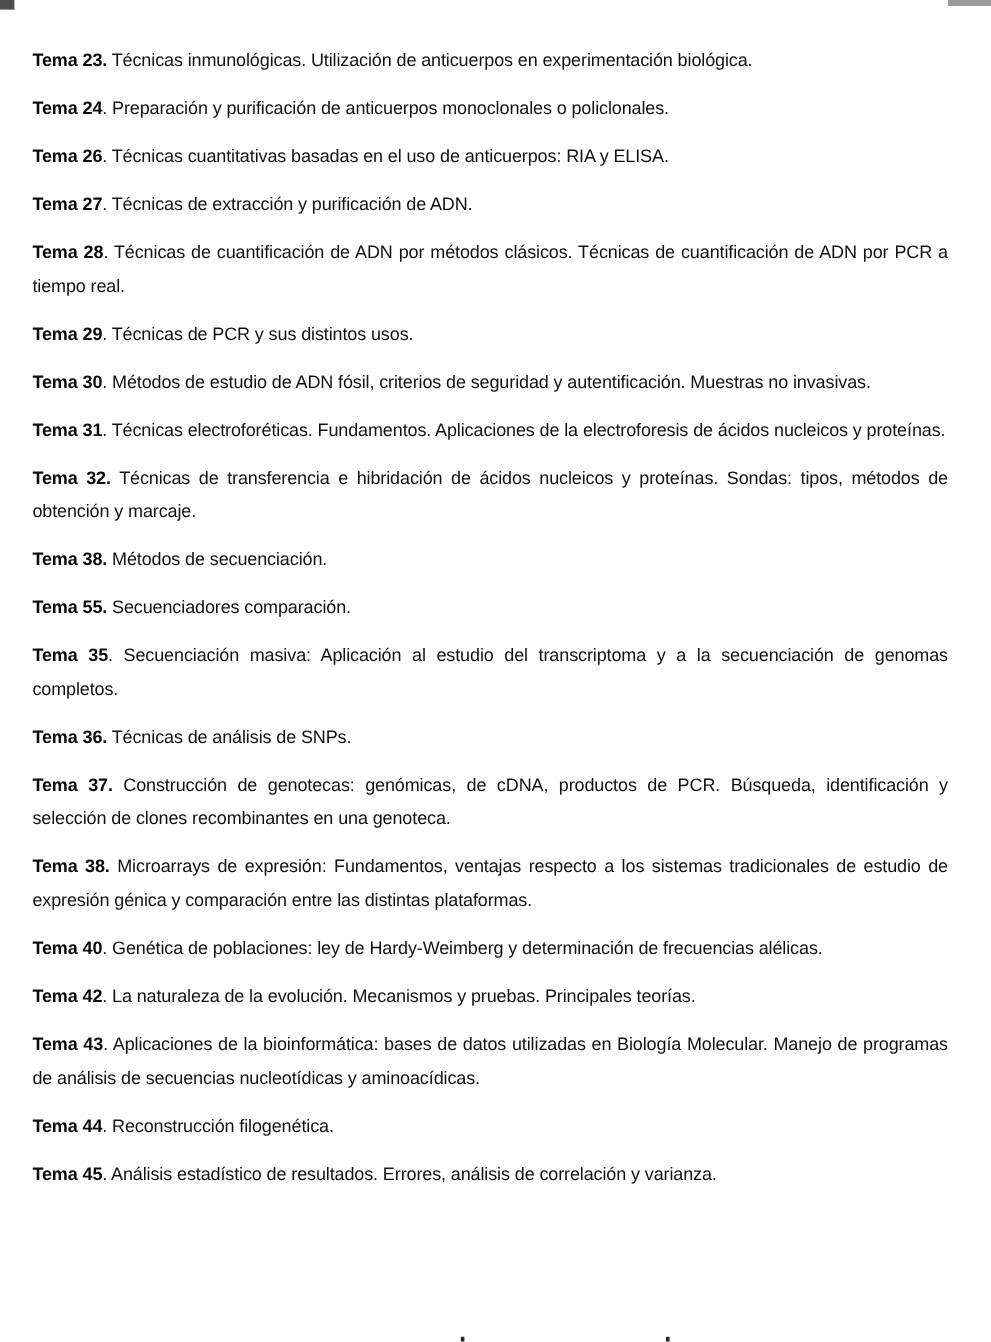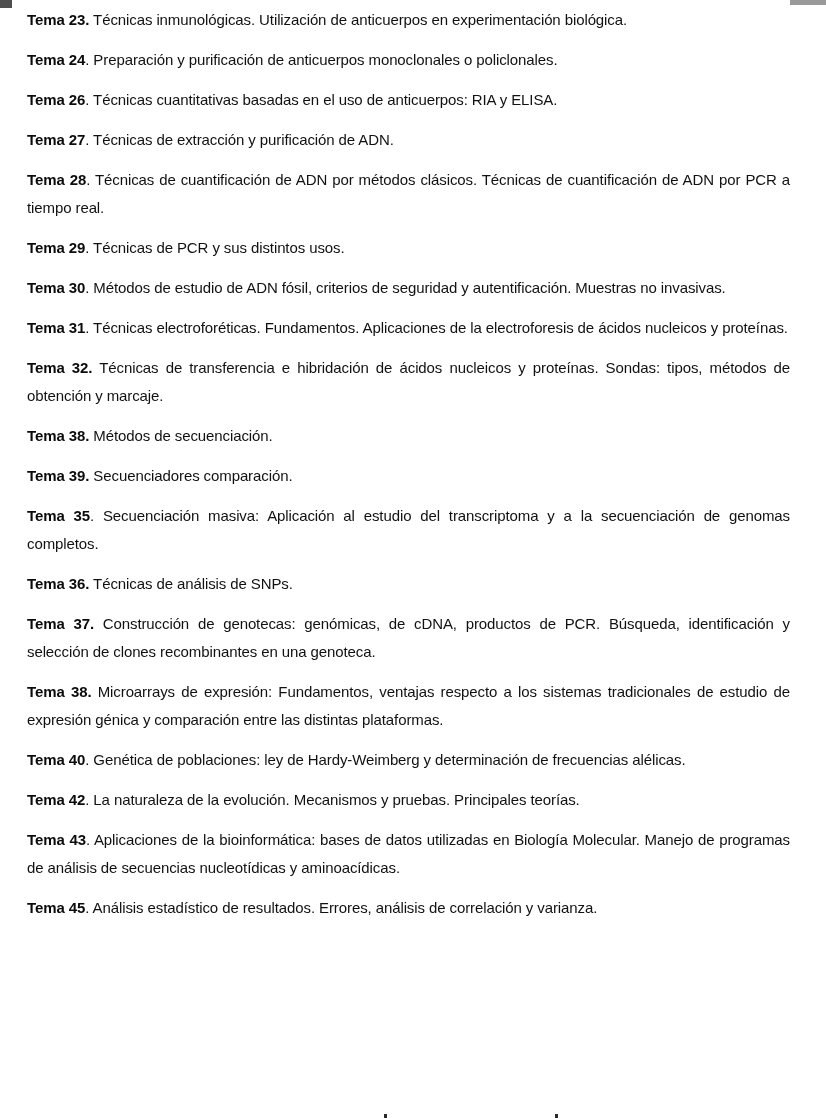--- a/index.html
+++ b/index.html
@@ -15,20 +15,21 @@
     font-family: "Liberation Sans", "DejaVu Sans", sans-serif;
     color: #111111;
   }
   .page {
     position: absolute;
     inset: 0;
     background: #ffffff;
   }
   .topic-list {
     padding: 6px 36px 0 27px;
+    margin-top: 31px;
   }
   p.topic {
     margin: 0 0 12px 0;
     font-size: 15px;
     line-height: 28px;
     letter-spacing: -0.1px;
     text-align: justify;
     text-align-last: left;
     color: #111111;
   }
@@ -69,26 +70,27 @@
       <p class="topic"><strong>Tema 23.</strong><span> Técnicas inmunológicas. Utilización de anticuerpos en experimentación biológica.</span></p>
       <p class="topic"><strong>Tema 24</strong><span>. Preparación y purificación de anticuerpos monoclonales o policlonales.</span></p>
       <p class="topic"><strong>Tema 26</strong><span>. Técnicas cuantitativas basadas en el uso de anticuerpos: RIA y ELISA.</span></p>
       <p class="topic"><strong>Tema 27</strong><span>. Técnicas de extracción y purificación de ADN.</span></p>
       <p class="topic"><strong>Tema 28</strong><span>. Técnicas de cuantificación de ADN por métodos clásicos. Técnicas de cuantificación de ADN por PCR a tiempo real.</span></p>
       <p class="topic"><strong>Tema 29</strong><span>. Técnicas de PCR y sus distintos usos.</span></p>
       <p class="topic"><strong>Tema 30</strong><span>. Métodos de estudio de ADN fósil, criterios de seguridad y autentificación. Muestras no invasivas.</span></p>
       <p class="topic"><strong>Tema 31</strong><span>. Técnicas electroforéticas. Fundamentos. Aplicaciones de la electroforesis de ácidos nucleicos y proteínas.</span></p>
       <p class="topic"><strong>Tema 32.</strong><span> Técnicas de transferencia e hibridación de ácidos nucleicos y proteínas. Sondas: tipos, métodos de obtención y marcaje.</span></p>
       <p class="topic"><strong>Tema 38.</strong><span> Métodos de secuenciación.</span></p>
-      <p class="topic"><strong>Tema 39.</strong><span> Secuenciadores comparación.</span></p>
+      <p class="topic"><strong>Tema 55.</strong><span> Secuenciadores comparación.</span></p>
       <p class="topic"><strong>Tema 35</strong><span>. Secuenciación masiva: Aplicación al estudio del transcriptoma y a la secuenciación de genomas completos.</span></p>
       <p class="topic"><strong>Tema 36.</strong><span> Técnicas de análisis de SNPs.</span></p>
       <p class="topic"><strong>Tema 37.</strong><span> Construcción de genotecas: genómicas, de cDNA, productos de PCR. Búsqueda, identificación y selección de clones recombinantes en una genoteca.</span></p>
       <p class="topic"><strong>Tema 38.</strong><span> Microarrays de expresión: Fundamentos, ventajas respecto a los sistemas tradicionales de estudio de expresión génica y comparación entre las distintas plataformas.</span></p>
       <p class="topic"><strong>Tema 40</strong><span>. Genética de poblaciones: ley de Hardy-Weimberg y determinación de frecuencias alélicas.</span></p>
       <p class="topic"><strong>Tema 42</strong><span>. La naturaleza de la evolución. Mecanismos y pruebas. Principales teorías.</span></p>
       <p class="topic"><strong>Tema 43</strong><span>. Aplicaciones de la bioinformática: bases de datos utilizadas en Biología Molecular. Manejo de programas de análisis de secuencias nucleotídicas y aminoacídicas.</span></p>
+      <p class="topic"><strong>Tema 44</strong><span>. Reconstrucción filogenética.</span></p>
       <p class="topic"><strong>Tema 45</strong><span>. Análisis estadístico de resultados. Errores, análisis de correlación y varianza.</span></p>
     </section>
 
   <div class="cutoff-mark cutoff-a"></div>
   <div class="cutoff-mark cutoff-b"></div>
 </main>
 
 </body></html>

